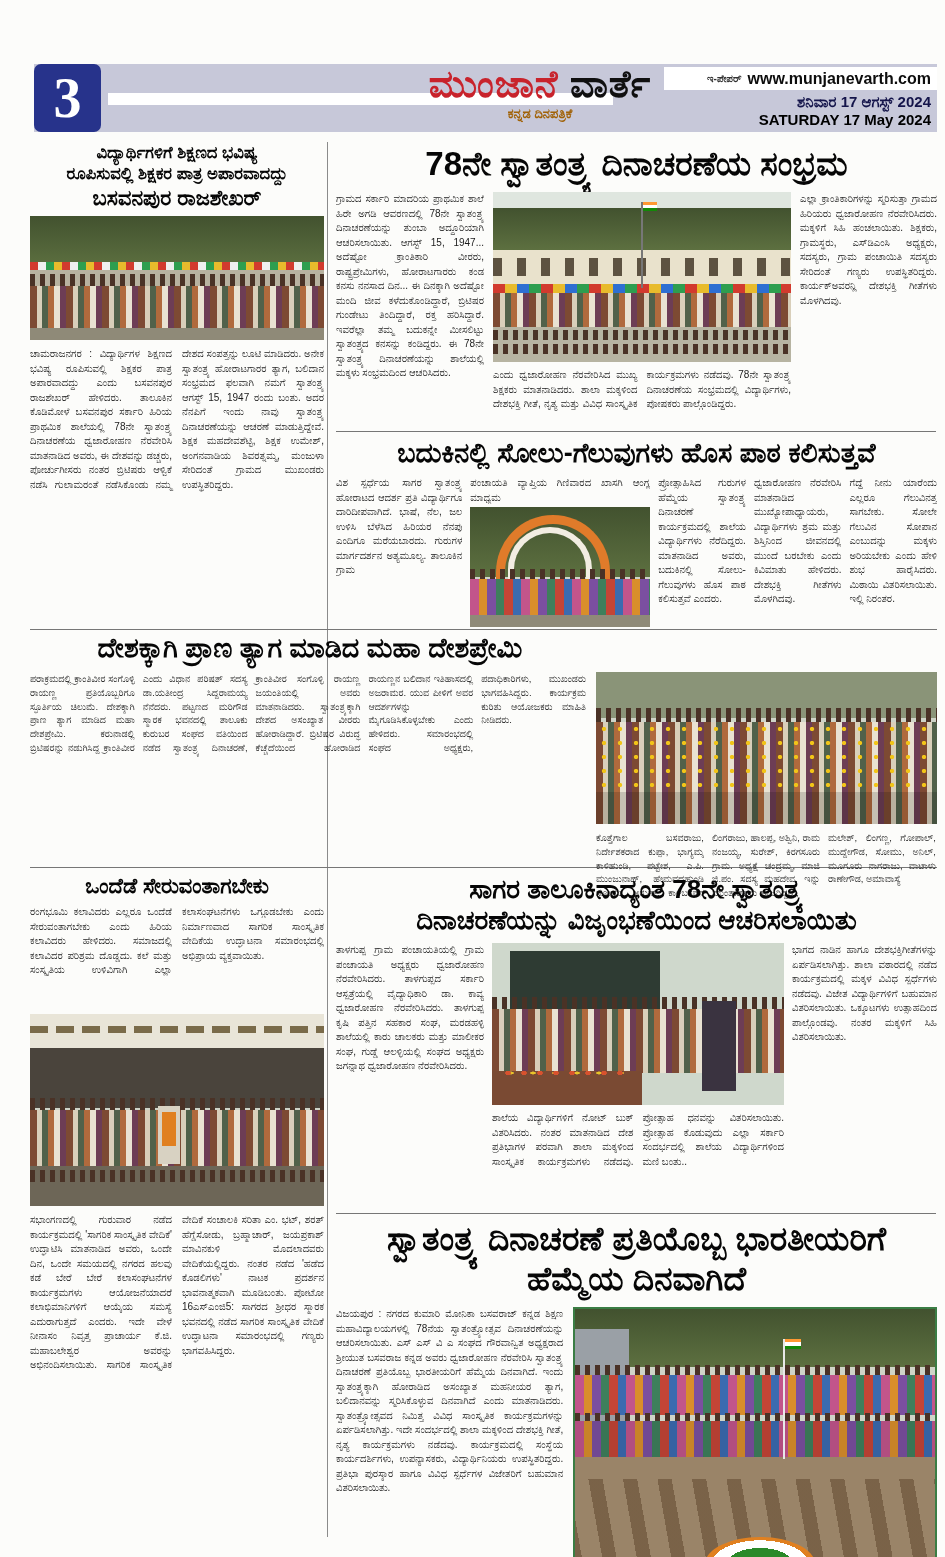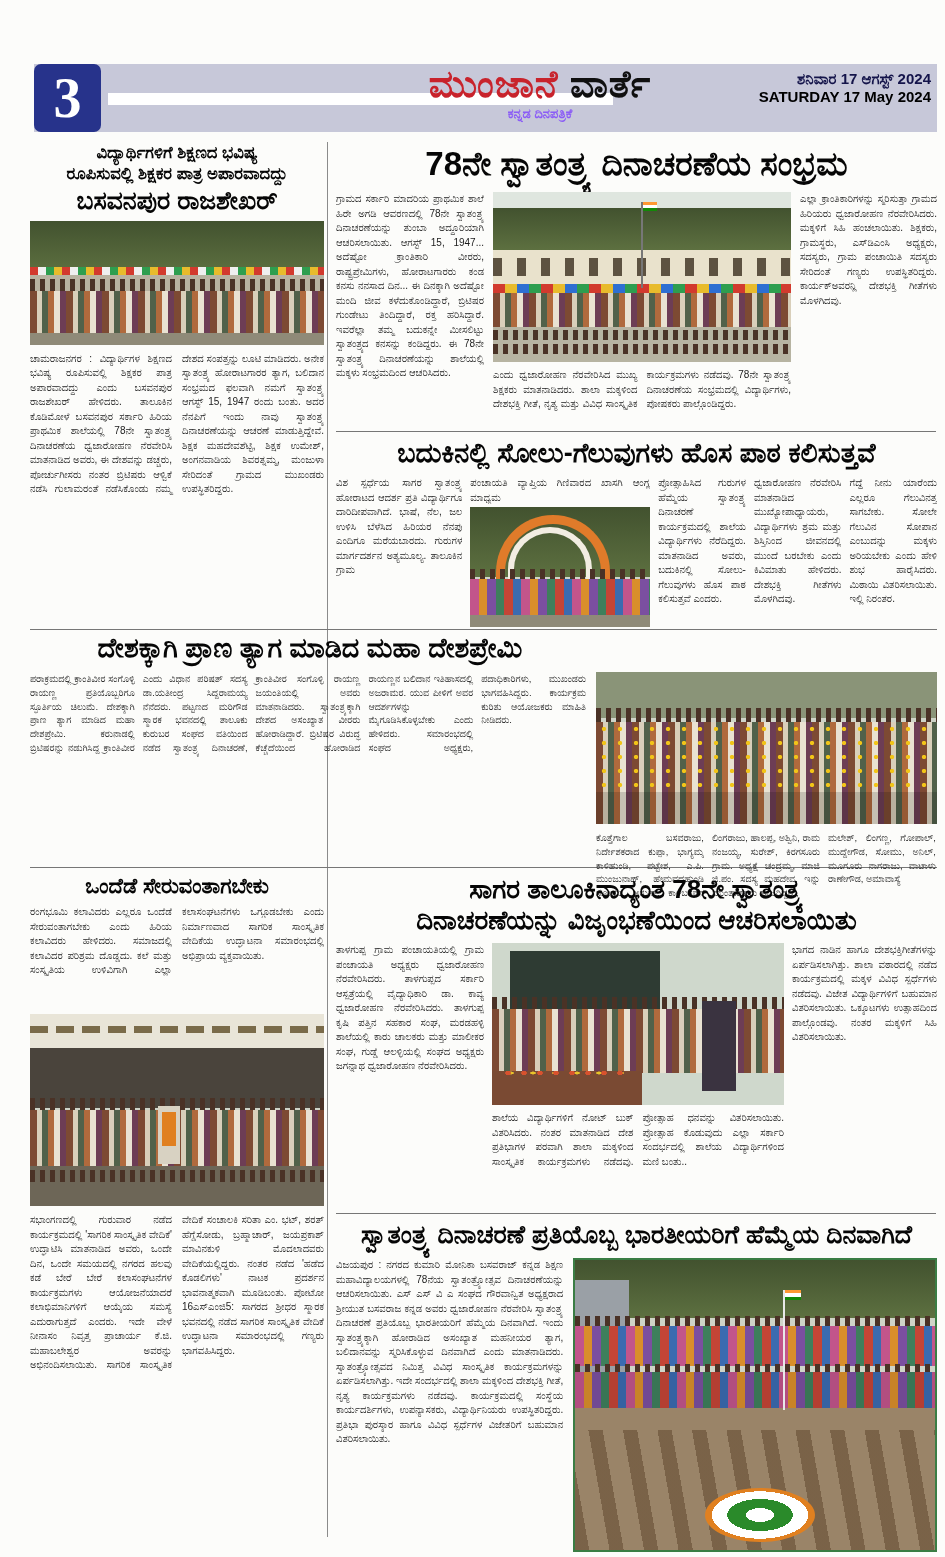--- a/index.html
+++ b/index.html
@@ -7,21 +7,21 @@
   .abs{position:absolute;}
   
   #hdr-band{left:34px;top:64px;width:903px;height:68px;background:#c7c8d9;}
   #hdr-num{left:34px;top:64px;width:67px;height:68px;background:#27338b;border-radius:7px;
            display:flex;align-items:center;justify-content:center;color:#fff;
            font-family:"Liberation Serif",serif;font-weight:bold;font-size:56px;}
   #hdr-strip{left:108px;top:93px;width:505px;height:12px;background:#fff;}
   #hdr-title{left:345px;top:65px;width:390px;text-align:center;}
   .mast1{font-size:38px;font-weight:bold;line-height:1.05;letter-spacing:1px;}
   .mast-red{color:#c8232c;} .mast-blk{color:#101010;}
-  .mast2{font-size:13px;font-weight:bold;color:#8b5cf6;margin-top:1px;}
+  .mast2{font-size:13px;font-weight:bold;color:#a16207;margin-top:1px;}
   #hdr-right{left:664px;top:67px;width:273px;}
   .ep-bar{background:#fff;height:23px;display:flex;align-items:center;justify-content:flex-end;padding-right:6px;gap:6px;}
   .ep-label{font-size:10px;font-weight:bold;color:#333;}
   .ep-url{font-size:16px;font-weight:bold;color:#0d0d0d;}
   .date-kn{margin-top:3px;text-align:right;padding-right:6px;font-weight:bold;font-size:15px;color:#14144a;}
   .date-en{text-align:right;padding-right:6px;font-weight:bold;font-size:15px;color:#000;}
   
   .vrule{left:327px;top:142px;width:0;height:1395px;border-left:1.4px solid #8b8b8b;}
   .hline{border-top:1.6px solid #767676;height:0;}
   
@@ -49,34 +49,38 @@
   <div class="abs" id="hdr-strip"></div>
   <div class="abs" id="hdr-num">3</div>
   <div class="abs" id="hdr-title">
     <div class="mast1">
       <span class="mast-red">ಮುಂಜಾನೆ</span>
       <span class="mast-blk">ವಾರ್ತೆ</span>
     </div>
     <div class="mast2">ಕನ್ನಡ ದಿನಪತ್ರಿಕೆ</div>
   </div>
   <div class="abs" id="hdr-right">
+    <div class="ep-bar">
+      <span class="ep-label">ಇ-ಪೇಪರ್</span>
+      <span class="ep-url">www.munjanevarth.com</span>
+    </div>
     <div class="date-kn">ಶನಿವಾರ 17 ಆಗಸ್ಟ್ 2024</div>
     <div class="date-en">SATURDAY 17 May 2024</div>
   </div>
 
   <div class="abs vrule"></div>
   <div class="abs hline" style="left:336px;top:431px;width:600px;"></div>
   <div class="abs hline" style="left:30px;top:629px;width:907px;"></div>
   <div class="abs hline" style="left:30px;top:867px;width:907px;"></div>
   <div class="abs hline" style="left:336px;top:1213px;width:600px;"></div>
 
   <div class="abs" style="left:30px;top:142px;width:294px;">
     <div class="hd" style="font-size:16.5px;line-height:1.3;">ವಿದ್ಯಾರ್ಥಿಗಳಿಗೆ ಶಿಕ್ಷಣದ ಭವಿಷ್ಯ</div>
     <div class="hd" style="font-size:16.5px;line-height:1.3;">ರೂಪಿಸುವಲ್ಲಿ ಶಿಕ್ಷಕರ ಪಾತ್ರ ಅಪಾರವಾದದ್ದು</div>
-    <div class="hd" style="font-size:25px;line-height:1.2;">ಬಸವನಪುರ ರಾಜಶೇಖರ್</div>
+    <div class="hd" style="font-size:21px;line-height:1.2;">ಬಸವನಪುರ ರಾಜಶೇಖರ್</div>
     <div class="photo" style="width:294px;height:124px;margin-top:6px;" aria-label="ಶಾಲಾ ಆವರಣದಲ್ಲಿ ನೆರೆದ ಗ್ರಾಮಸ್ಥರು ಮತ್ತು ಶಿಕ್ಷಕರು">
       <div class="b trees" style="top:0;height:52px;"></div>
       <div class="b festoon" style="top:46px;height:8px;"></div>
       <div class="b" style="top:54px;height:26px;background:#b8b2a0;"></div>
       <div class="b heads" style="top:58px;height:12px;"></div>
       <div class="b crowd" style="top:70px;height:42px;"></div>
       <div class="b" style="top:112px;height:12px;background:#8f8a78;"></div>
     </div>
     <div class="kol" style="margin-top:7px;height:252px;column-count:2;column-gap:10px;">ಚಾಮರಾಜನಗರ : ವಿದ್ಯಾರ್ಥಿಗಳ ಶಿಕ್ಷಣದ ಭವಿಷ್ಯ ರೂಪಿಸುವಲ್ಲಿ ಶಿಕ್ಷಕರ ಪಾತ್ರ ಅಪಾರವಾದದ್ದು ಎಂದು ಬಸವನಪುರ ರಾಜಶೇಖರ್ ಹೇಳಿದರು. ತಾಲೂಕಿನ ಕೊಡಿಮೋಳೆ ಬಸವನಪುರ ಸರ್ಕಾರಿ ಹಿರಿಯ ಪ್ರಾಥಮಿಕ ಶಾಲೆಯಲ್ಲಿ 78ನೇ ಸ್ವಾತಂತ್ರ್ಯ ದಿನಾಚರಣೆಯ ಧ್ವಜಾರೋಹಣ ನೆರವೇರಿಸಿ ಮಾತನಾಡಿದ ಅವರು, ಈ ದೇಶವನ್ನು ಡಚ್ಚರು, ಪೋರ್ಚುಗೀಸರು ನಂತರ ಬ್ರಿಟಿಷರು ಆಳ್ವಿಕೆ ನಡೆಸಿ ಗುಲಾಮರಂತೆ ನಡೆಸಿಕೊಂಡು ನಮ್ಮ ದೇಶದ ಸಂಪತ್ತನ್ನು ಲೂಟಿ ಮಾಡಿದರು. ಅನೇಕ ಸ್ವಾತಂತ್ರ್ಯ ಹೋರಾಟಗಾರರ ತ್ಯಾಗ, ಬಲಿದಾನ ಸಂಭ್ರಮದ ಫಲವಾಗಿ ನಮಗೆ ಸ್ವಾತಂತ್ರ್ಯ ಆಗಸ್ಟ್ 15, 1947 ರಂದು ಬಂತು. ಅದರ ನೆನಪಿಗೆ ಇಂದು ನಾವು ಸ್ವಾತಂತ್ರ್ಯ ದಿನಾಚರಣೆಯನ್ನು ಆಚರಣೆ ಮಾಡುತ್ತಿದ್ದೇವೆ. ಶಿಕ್ಷಕ ಮಹದೇವಶೆಟ್ಟಿ, ಶಿಕ್ಷಕ ಉಮೇಶ್, ಅಂಗನವಾಡಿಯ ಶಿವರತ್ನಮ್ಮ, ಮಂಜುಳಾ ಸೇರಿದಂತೆ ಗ್ರಾಮದ ಮುಖಂಡರು ಉಪಸ್ಥಿತರಿದ್ದರು.</div>
   </div>
@@ -179,21 +183,21 @@
           <div class="abs" style="left:0;top:128px;width:150px;height:34px;background:#7a4a33;"></div>
           <div class="abs" style="left:8px;top:124px;width:130px;height:12px;background-image:radial-gradient(#d8522e 2.5px,rgba(0,0,0,0) 3px),radial-gradient(#e8c42a 2.5px,rgba(0,0,0,0) 3px);background-size:16px 12px,22px 12px;"></div>
         </div>
         <div class="kol" style="margin-top:6px;height:88px;column-count:2;column-gap:9px;">ಶಾಲೆಯ ವಿದ್ಯಾರ್ಥಿಗಳಿಗೆ ನೋಟ್ ಬುಕ್ ವಿತರಿಸಿದರು. ನಂತರ ಮಾತನಾಡಿದ ದೇಶ ಪ್ರತಿಭಾಗಳ ಪರವಾಗಿ ಶಾಲಾ ಮಕ್ಕಳಿಂದ ಸಾಂಸ್ಕೃತಿಕ ಕಾರ್ಯಕ್ರಮಗಳು ನಡೆದವು. ಪ್ರೋತ್ಸಾಹ ಧನವನ್ನು ವಿತರಿಸಲಾಯಿತು. ಪ್ರೋತ್ಸಾಹ ಕೊಡುವುದು ಎಲ್ಲಾ ಸರ್ಕಾರಿ ಸಂದರ್ಭದಲ್ಲಿ ಶಾಲೆಯ ವಿದ್ಯಾರ್ಥಿಗಳಿಂದ ಮಣಿ ಬಂತು..</div>
       </div>
       <div class="kol" style="width:145px;height:256px;">ಭಾಗದ ನಾಡಿನ ಹಾಗೂ ದೇಶಭಕ್ತಿಗೀತೆಗಳನ್ನು ಏರ್ಪಡಿಸಲಾಗಿತ್ತು. ಶಾಲಾ ವಠಾರದಲ್ಲಿ ನಡೆದ ಕಾರ್ಯಕ್ರಮದಲ್ಲಿ ಮಕ್ಕಳ ವಿವಿಧ ಸ್ಪರ್ಧೆಗಳು ನಡೆದವು. ವಿಜೇತ ವಿದ್ಯಾರ್ಥಿಗಳಿಗೆ ಬಹುಮಾನ ವಿತರಿಸಲಾಯಿತು. ಒಕ್ಕೂಟಗಳು ಉತ್ಸಾಹದಿಂದ ಪಾಲ್ಗೊಂಡವು. ನಂತರ ಮಕ್ಕಳಿಗೆ ಸಿಹಿ ವಿತರಿಸಲಾಯಿತು.</div>
     </div>
   </div>
 
   <div class="abs" style="left:336px;top:1219px;width:601px;">
-    <div class="hd" style="font-size:25px;line-height:1.2;">ಸ್ವಾತಂತ್ರ್ಯ ದಿನಾಚರಣೆ ಪ್ರತಿಯೊಬ್ಬ ಭಾರತೀಯರಿಗೆ ಹೆಮ್ಮೆಯ ದಿನವಾಗಿದೆ</div>
+    <div class="hd" style="font-size:33px;line-height:1.2;">ಸ್ವಾತಂತ್ರ್ಯ ದಿನಾಚರಣೆ ಪ್ರತಿಯೊಬ್ಬ ಭಾರತೀಯರಿಗೆ ಹೆಮ್ಮೆಯ ದಿನವಾಗಿದೆ</div>
     <div class="flex" style="gap:10px;margin-top:9px;">
       <div class="kol" style="width:228px;height:296px;">ವಿಜಯಪುರ : ನಗರದ ಕುಮಾರಿ ಮೋನಿಕಾ ಬಸವರಾಜ್ ಕನ್ನಡ ಶಿಕ್ಷಣ ಮಹಾವಿದ್ಯಾಲಯಗಳಲ್ಲಿ 78ನೆಯ ಸ್ವಾತಂತ್ರ್ಯೋತ್ಸವ ದಿನಾಚರಣೆಯನ್ನು ಆಚರಿಸಲಾಯಿತು. ಎಸ್ ಎಸ್ ವಿ ಎ ಸಂಘದ ಗೌರವಾನ್ವಿತ ಅಧ್ಯಕ್ಷರಾದ ಶ್ರೀಯುತ ಬಸವರಾಜ ಕನ್ನಡ ಅವರು ಧ್ವಜಾರೋಹಣ ನೆರವೇರಿಸಿ ಸ್ವಾತಂತ್ರ್ಯ ದಿನಾಚರಣೆ ಪ್ರತಿಯೊಬ್ಬ ಭಾರತೀಯರಿಗೆ ಹೆಮ್ಮೆಯ ದಿನವಾಗಿದೆ. ಇಂದು ಸ್ವಾತಂತ್ರ್ಯಕ್ಕಾಗಿ ಹೋರಾಡಿದ ಅಸಂಖ್ಯಾತ ಮಹನೀಯರ ತ್ಯಾಗ, ಬಲಿದಾನವನ್ನು ಸ್ಮರಿಸಿಕೊಳ್ಳುವ ದಿನವಾಗಿದೆ ಎಂದು ಮಾತನಾಡಿದರು. ಸ್ವಾತಂತ್ರ್ಯೋತ್ಸವದ ನಿಮಿತ್ತ ವಿವಿಧ ಸಾಂಸ್ಕೃತಿಕ ಕಾರ್ಯಕ್ರಮಗಳನ್ನು ಏರ್ಪಡಿಸಲಾಗಿತ್ತು. ಇದೇ ಸಂದರ್ಭದಲ್ಲಿ ಶಾಲಾ ಮಕ್ಕಳಿಂದ ದೇಶಭಕ್ತಿ ಗೀತೆ, ನೃತ್ಯ ಕಾರ್ಯಕ್ರಮಗಳು ನಡೆದವು. ಕಾರ್ಯಕ್ರಮದಲ್ಲಿ ಸಂಸ್ಥೆಯ ಕಾರ್ಯದರ್ಶಿಗಳು, ಉಪನ್ಯಾಸಕರು, ವಿದ್ಯಾರ್ಥಿನಿಯರು ಉಪಸ್ಥಿತರಿದ್ದರು. ಪ್ರತಿಭಾ ಪುರಸ್ಕಾರ ಹಾಗೂ ವಿವಿಧ ಸ್ಪರ್ಧೆಗಳ ವಿಜೇತರಿಗೆ ಬಹುಮಾನ ವಿತರಿಸಲಾಯಿತು.</div>
       <div class="photo" style="width:361px;height:290px;border:2px solid #3a7d44;" aria-label="ಮೈದಾನದಲ್ಲಿ ಸಾಲಾಗಿ ನಿಂತ ವಿದ್ಯಾರ್ಥಿನಿಯರು ಮತ್ತು ತ್ರಿವರ್ಣ ರಂಗೋಲಿ">
         <div class="b trees" style="top:0;height:58px;"></div>
         <div class="abs" style="left:0;top:20px;width:54px;height:120px;background:#9aa0a6;"></div>
         <div class="b heads" style="top:56px;height:12px;"></div>
         <div class="b saree" style="top:66px;height:40px;"></div>
         <div class="b heads" style="top:104px;height:10px;"></div>
         <div class="b saree" style="top:112px;height:36px;filter:brightness(0.92);"></div>
         <div class="b ground" style="top:148px;height:142px;"></div>

